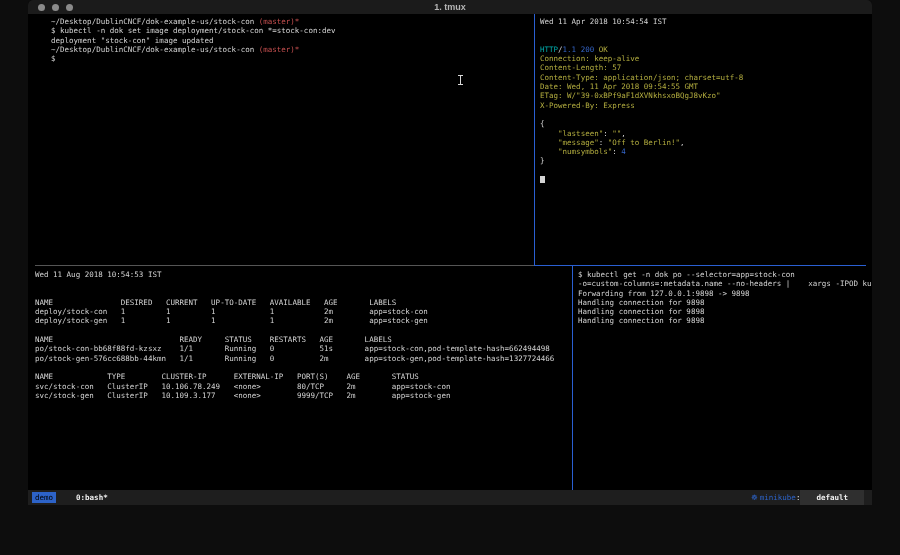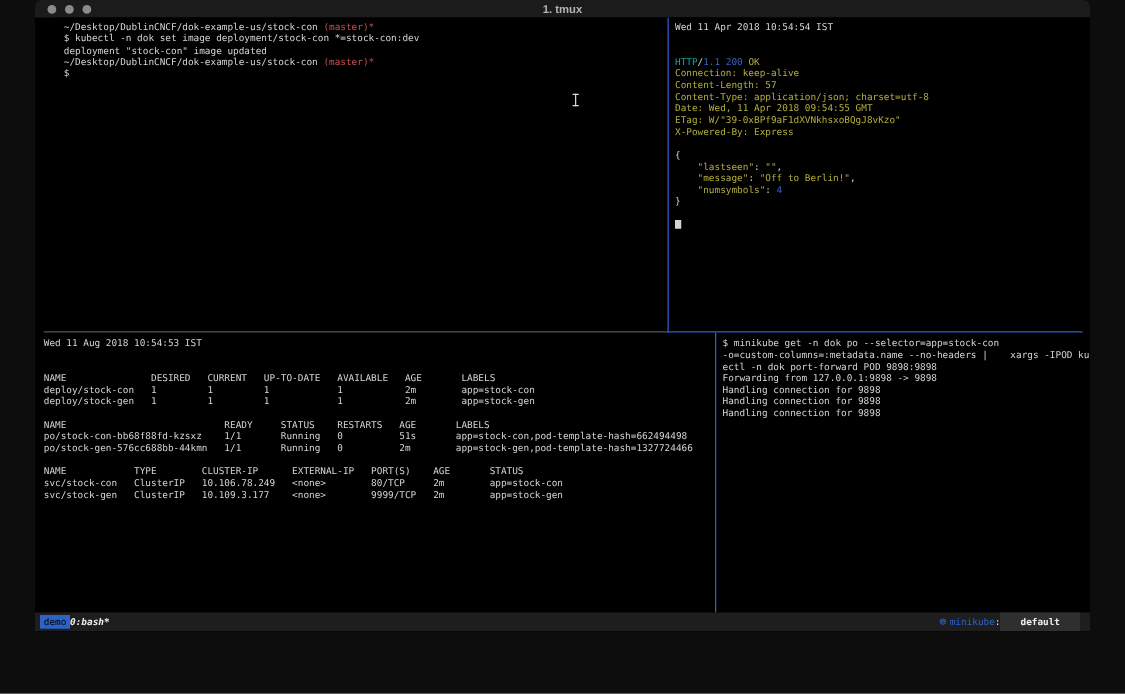--- a/index.html
+++ b/index.html
@@ -30,21 +30,21 @@
   .divider{position:absolute;}
   .div-v-top{left:506px;top:14px;width:1px;height:252px;background:#2a5fd2;}
   .div-h-left{left:7px;top:265px;width:499px;height:1px;background:#555555;}
   .div-h-right{left:506px;top:265px;width:332px;height:1px;background:#2a5fd2;}
   .div-v-bottom{left:544px;top:266px;width:1px;height:224px;background:#2a5fd2;}
   
   .statusbar{position:absolute;left:0;bottom:0;width:100%;height:15px;background:#1e1e1e;
              font-size:7.5px;line-height:15px;}
   .status-left{position:absolute;left:4px;top:0;height:15px;display:flex;align-items:center;}
   .session-badge{background:#2d63c8;color:#000;padding:0 3px;height:11px;line-height:11px;display:inline-block;}
-  .window-label{color:#f0f0f0;font-weight:bold;margin-left:0;font-style:italic;}
+  .window-label{color:#f0f0f0;font-weight:bold;margin-left:20px;}
   .status-right{position:absolute;right:8px;top:0;height:15px;display:flex;align-items:center;}
   .kube-icon{color:#2d63c8;font-family:"DejaVu Sans",sans-serif;margin-right:2px;}
   .kube-context{color:#2d63c8;}
   .kube-sep{color:#e8e8e8;}
   .kube-namespace{color:#f0f0f0;font-weight:bold;background:#2f2f2f;padding:0 16px;}
   
   .ibeam{position:absolute;left:457px;top:74px;width:7px;height:12px;}
   .ibeam::before{content:"";position:absolute;left:3px;top:1px;height:10px;width:1px;background:#d8d8d8;}
   .ibeam::after{content:"";position:absolute;left:1px;width:5px;top:1px;height:1px;background:#d8d8d8;
                 box-shadow:0 9px 0 #d8d8d8;}
@@ -101,23 +101,22 @@
         <div class="tl">&nbsp;</div>
         <div class="tl"><span class="c-w">NAME                            READY     STATUS    RESTARTS   AGE       LABELS</span></div>
         <div class="tl"><span class="c-w">po/stock-con-bb68f88fd-kzsxz    1/1       Running   0          51s       app=stock-con,pod-template-hash=662494498</span></div>
         <div class="tl"><span class="c-w">po/stock-gen-576cc688bb-44kmn   1/1       Running   0          2m        app=stock-gen,pod-template-hash=1327724466</span></div>
         <div class="tl">&nbsp;</div>
         <div class="tl"><span class="c-w">NAME            TYPE        CLUSTER-IP      EXTERNAL-IP   PORT(S)    AGE       STATUS</span></div>
         <div class="tl"><span class="c-w">svc/stock-con   ClusterIP   10.106.78.249   &lt;none&gt;        80/TCP     2m        app=stock-con</span></div>
         <div class="tl"><span class="c-w">svc/stock-gen   ClusterIP   10.109.3.177    &lt;none&gt;        9999/TCP   2m        app=stock-gen</span></div>
       </div>
     <div class="pane pane-br">
-        <div class="tl"><span class="c-w">$ minikube get -n dok po --selector=app=stock-con</span></div>
+        <div class="tl"><span class="c-w">$ kubectl get -n dok po --selector=app=stock-con</span></div>
         <div class="tl"><span class="c-w">-o=custom-columns=:metadata.name --no-headers |    xargs -IPOD kub</span></div>
-        <div class="tl"><span class="c-w">ectl -n dok port-forward POD 9898:9898</span></div>
         <div class="tl"><span class="c-w">Forwarding from 127.0.0.1:9898 -&gt; 9898</span></div>
         <div class="tl"><span class="c-w">Handling connection for 9898</span></div>
         <div class="tl"><span class="c-w">Handling connection for 9898</span></div>
         <div class="tl"><span class="c-w">Handling connection for 9898</span></div>
       </div>
 
     <div class="divider div-v-top"></div>
     <div class="divider div-h-left"></div>
     <div class="divider div-h-right"></div>
     <div class="divider div-v-bottom"></div>

